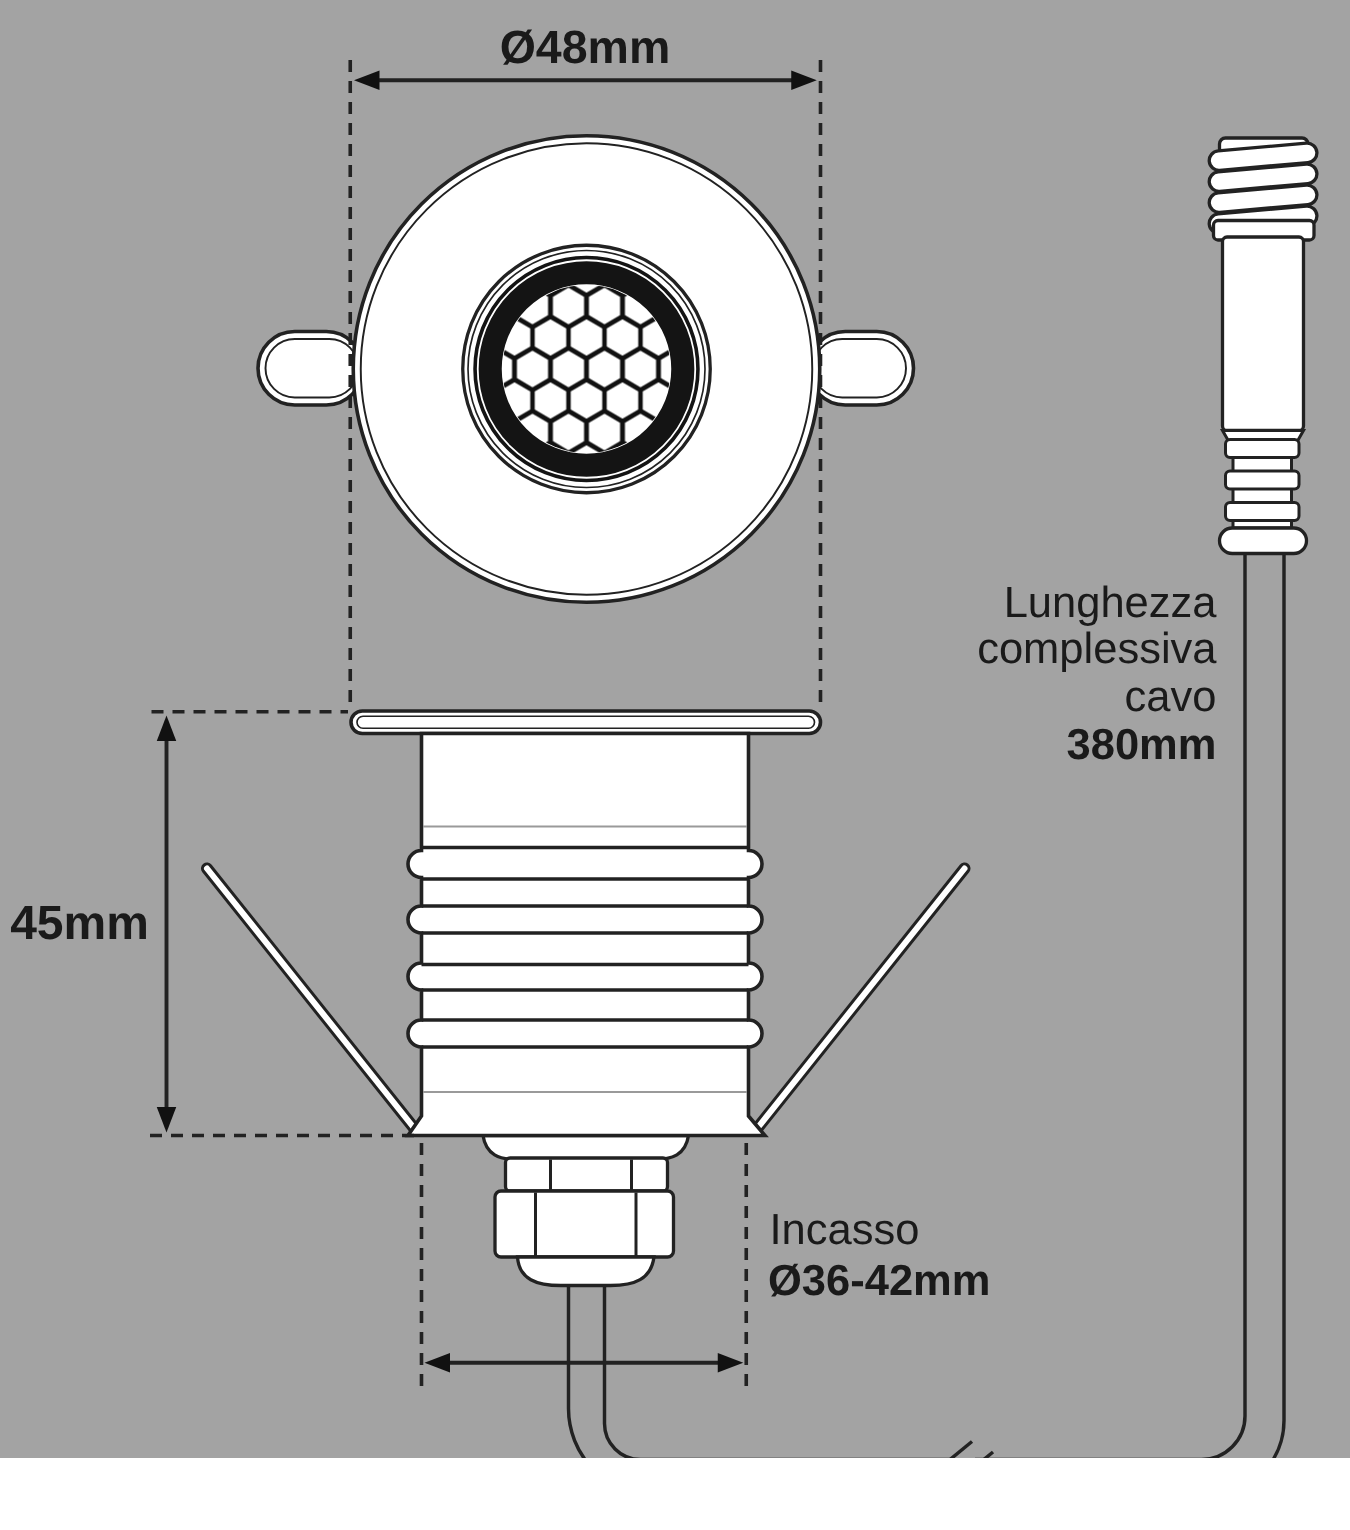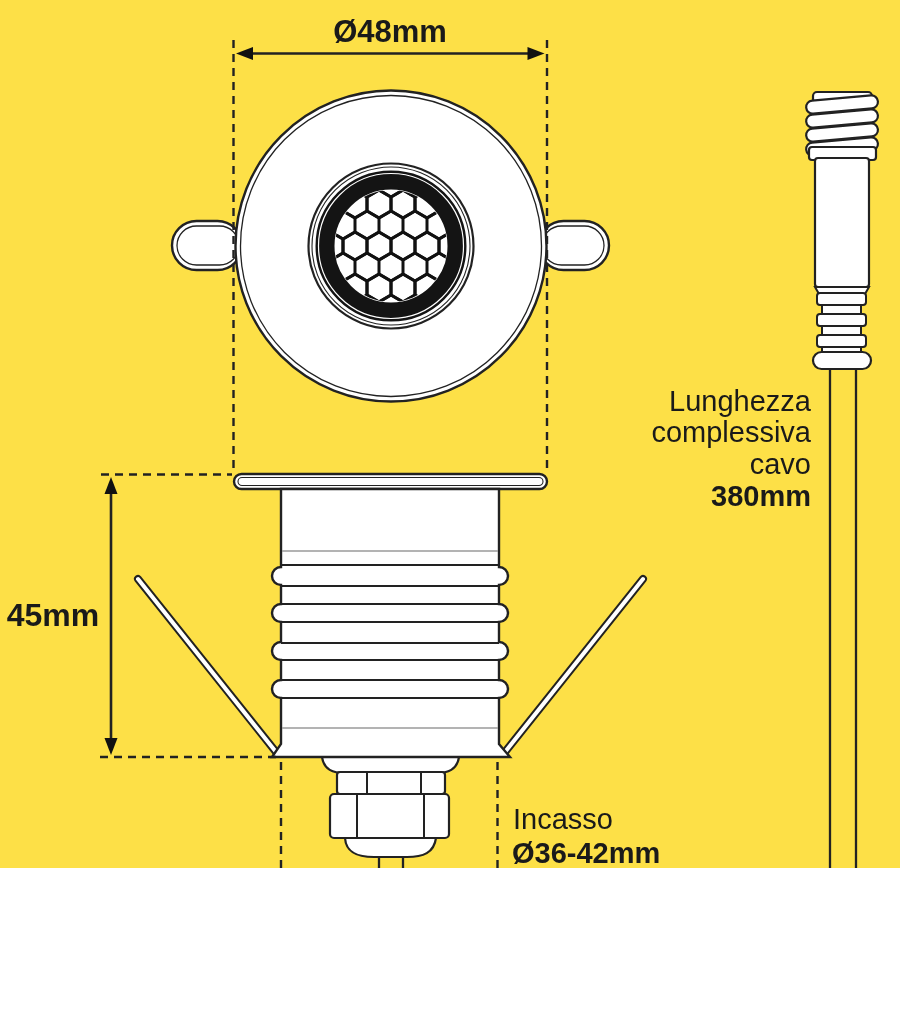--- a/index.html
+++ b/index.html
@@ -1,16 +1,16 @@
 <!DOCTYPE html>
 <html><head>
 <meta charset="utf-8">
 <style>
   html,body{margin:0;padding:0;background:#ffffff;}
-  .stage{width:900px;height:868px;position:relative;background:#fde047;overflow:hidden;}
+  .stage{width:900px;height:972px;position:relative;background:#a3a3a3;overflow:hidden;}
   svg{display:block;}
   text{font-family:"Liberation Sans","DejaVu Sans",sans-serif;fill:#1a1a1a;}
   .dim-bold{font-weight:bold;font-size:32px;}
   .dim-top{font-weight:bold;font-size:31px;}
   .note{font-size:29px;font-weight:400;}
   .note-bold{font-size:29px;font-weight:bold;}
   .ln{stroke:#222;fill:none;}
   .fillw{fill:#fff;stroke:#222;}
   .dash{stroke:#222;stroke-width:2.4;stroke-dasharray:8 6;fill:none;}
   .thin{stroke:#9a9a9a;stroke-width:1.3;fill:none;}

